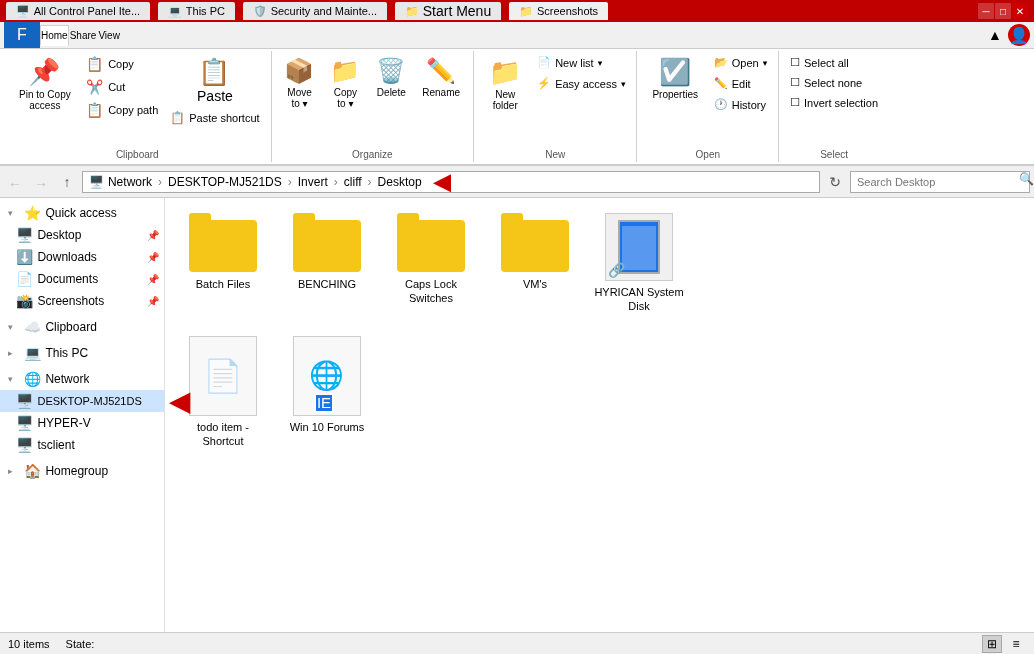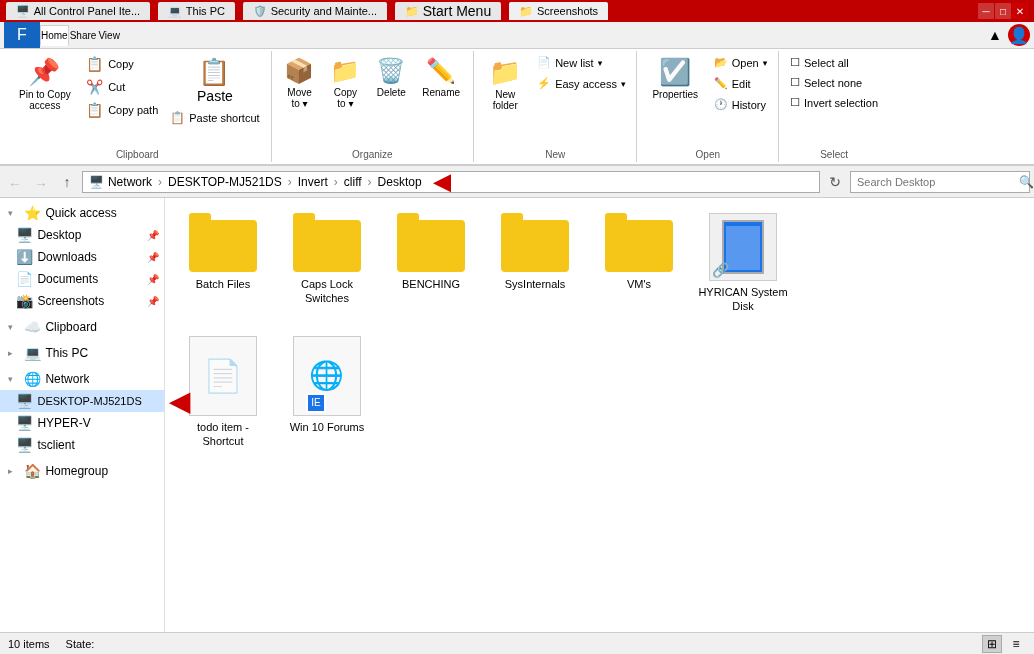--- a/index.html
+++ b/index.html
@@ -22,21 +22,21 @@
     .ribbon-btn-label { font-size: 10px; text-align: center; margin-top: 2px; white-space: nowrap; }
     .ribbon-btn-small { display: flex; align-items: center; gap: 4px; padding: 2px 4px; cursor: pointer; border: 1px solid transparent; border-radius: 2px; white-space: nowrap; font-size: 11px; }
     .ribbon-stack { display: flex; flex-direction: column; gap: 1px; padding-bottom: 16px; }
 
     
     .address-bar { background: #f0f0f0; border-bottom: 1px solid #ccc; height: 32px; display: flex; align-items: center; gap: 4px; padding: 2px 4px; }
     .nav-btn { width: 22px; height: 22px; display: flex; align-items: center; justify-content: center; cursor: pointer; border: 1px solid transparent; border-radius: 2px; font-size: 14px; color: #555; }
     .nav-btn.disabled { color: #bbb; cursor: default; }
     .address-path { flex: 1; height: 22px; border: 1px solid #aaa; background: #fff; display: flex; align-items: center; padding: 0 6px; font-size: 12px; gap: 4px; }
     .path-sep { color: #888; margin: 0 2px; }
-    .search-box { width: 180px; height: 22px; border: 1px solid #aaa; background: #fff; display: flex; align-items: center; padding: 0 6px; gap: 20px; }
+    .search-box { width: 180px; height: 22px; border: 1px solid #aaa; background: #fff; display: flex; padding: 0 6px; gap: 20px; }
     .search-input { border: none; outline: none; font-size: 11px; flex: 1; background: transparent; }
 
     
     .main { display: flex; flex: 1; overflow: hidden; }
 
     
     .sidebar { width: 165px; background: #fff; border-right: 1px solid #e0e0e0; overflow-y: auto; padding: 4px 0; flex-shrink: 0; }
     .sidebar-item { display: flex; align-items: center; padding: 2px 4px 2px 8px; cursor: pointer; height: 22px; gap: 4px; font-size: 12px; }
     .sidebar-item.selected { background: #cce4ff; }
     .sidebar-item.indent1 { padding-left: 16px; }
@@ -345,53 +345,44 @@
         <div class="file-label">Batch Files</div>
       </div>
 
       <div class="file-item">
         <div class="folder-icon">
           <div style="position:relative; width:68px; height:60px;">
             <div style="position:absolute; top:0; left:0; width:22px; height:8px; background:#f5c518; border-radius:3px 3px 0 0;"></div>
             <div style="position:absolute; top:7px; left:0; width:68px; height:52px; background:#f5c518; border-radius:0 4px 4px 4px;"></div>
           </div>
         </div>
-        <div class="file-label" style="white-space:pre-line; text-align:center; font-size:11px;">Caps Lock
-Switches</div>
+        <div class="file-label">BENCHING</div>
       </div>
 
       <div class="file-item">
         <div class="folder-icon">
           <div style="position:relative; width:68px; height:60px;">
             <div style="position:absolute; top:0; left:0; width:22px; height:8px; background:#f5c518; border-radius:3px 3px 0 0;"></div>
             <div style="position:absolute; top:7px; left:0; width:68px; height:52px; background:#f5c518; border-radius:0 4px 4px 4px;"></div>
           </div>
         </div>
-        <div class="file-label">BENCHING</div>
-      </div>
+        <div class="file-label" style="white-space:pre-line; text-align:center; font-size:11px;">Caps Lock
+Switches</div>
+      </div>
+
 
 
 
       <div class="file-item">
         <div class="folder-icon">
           <div style="position:relative; width:68px; height:60px;">
             <div style="position:absolute; top:0; left:0; width:22px; height:8px; background:#f5c518; border-radius:3px 3px 0 0;"></div>
             <div style="position:absolute; top:7px; left:0; width:68px; height:52px; background:#f5c518; border-radius:0 4px 4px 4px;"></div>
           </div>
         </div>
-        <div class="file-label">SysInternals</div>
-      </div>
-
-      <div class="file-item">
-        <div class="folder-icon">
-          <div style="position:relative; width:68px; height:60px;">
-            <div style="position:absolute; top:0; left:0; width:22px; height:8px; background:#f5c518; border-radius:3px 3px 0 0;"></div>
-            <div style="position:absolute; top:7px; left:0; width:68px; height:52px; background:#f5c518; border-radius:0 4px 4px 4px;"></div>
-          </div>
-        </div>
         <div class="file-label">VM's</div>
       </div>
 
       <div class="file-item">
         <div class="hyrican-folder">
           <div style="width:42px; height:54px; background:#1a73e8; border:2px solid #aaa; border-radius:1px; position:relative;">
             <div style="position:absolute; top:4px; left:2px; right:2px; bottom:2px; background:#e8f0fe; opacity:0.3;"></div>
           </div>
           <div style="position:absolute; bottom:2px; left:2px; font-size:14px;">🔗</div>
         </div>
@@ -408,21 +399,21 @@
 
           <div style="position:absolute; bottom:-2px; left:-20px; color:#c00; font-size:26px; font-weight:bold;">◀</div>
         </div>
         <div class="file-label" style="white-space:pre-line; text-align:center; font-size:11px;">todo item -
 Shortcut</div>
       </div>
 
       <div class="file-item">
         <div style="width:68px; height:80px; background:#f8f8f8; border:1px solid #ccc; position:relative; display:flex; align-items:center; justify-content:center;">
           <div style="font-size:28px;">🌐</div>
-          <div style="position:absolute; bottom:2px; left:12px; background:#1a73e8; width:20px; height:20px; border:2px solid #fff; border-radius:2px; display:flex; align-items:center; justify-content:center; font-size:10px; color:#fff;">IE</div>
+          <div style="position:absolute; bottom:2px; left:20px; background:#1a73e8; width:20px; height:20px; border:2px solid #fff; border-radius:2px; display:flex; align-items:center; justify-content:center; font-size:15px; color:#fff;">IE</div>
         </div>
         <div class="file-label">Win 10 Forums</div>
       </div>
     </div>
   </div>
 </div>
 
 <div class="status-bar">
   <span>10 items</span>
   <span>State:</span>

